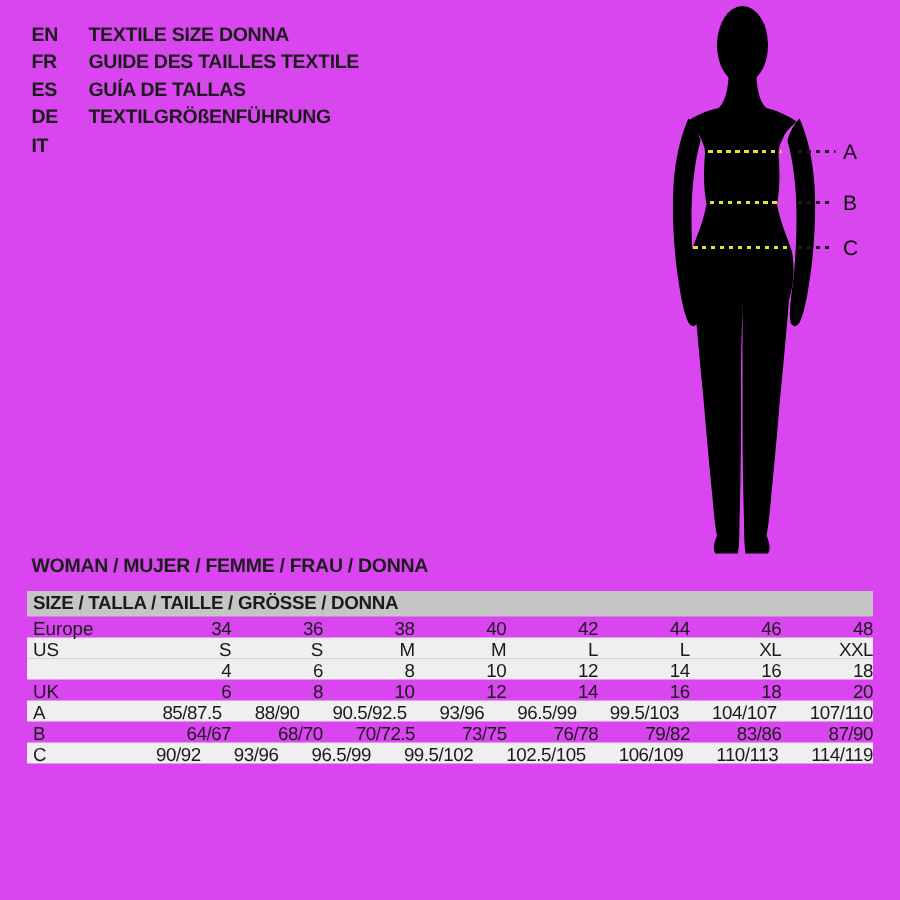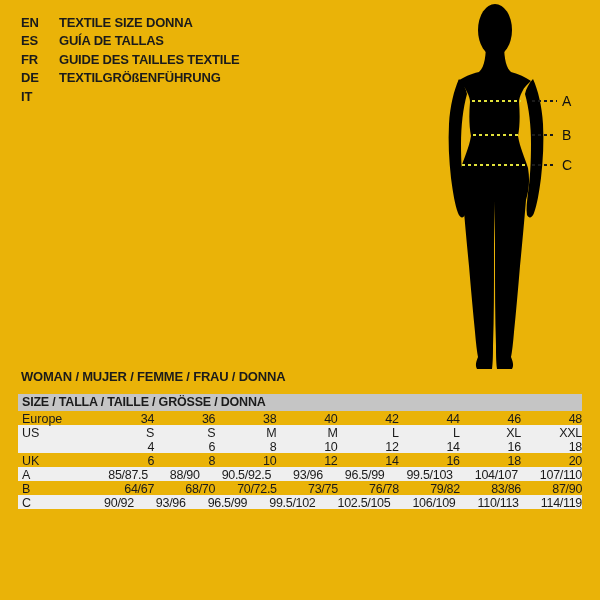--- a/index.html
+++ b/index.html
@@ -1,19 +1,19 @@
 <!DOCTYPE html>
 <html><head>
 <meta charset="utf-8">
 <style>
   html,body{margin:0;padding:0;background:#ffffff;}
   #stage{
     position:relative;
     width:600px;height:600px;
-    background:#eab308;
+    background:#d946ef;
     font-family:"Liberation Sans", sans-serif;
     color:#1b1b1b;
     overflow:hidden;
   }
   
   .lang-block{position:absolute;left:21px;top:14px;}
   .lang-row{display:flex;height:18.4px;line-height:18.4px;}
   .lang-code{width:38px;font-size:13px;font-weight:700;letter-spacing:-0.2px;}
   .lang-label{font-size:13px;font-weight:700;letter-spacing:-0.2px;white-space:nowrap;}
   
@@ -41,26 +41,26 @@
 <body>
 
 <div id="stage">
 
   <div class="lang-block">
     <div class="lang-row">
       <span class="lang-code">EN</span>
       <span class="lang-label">TEXTILE SIZE DONNA</span>
     </div>
     <div class="lang-row">
+      <span class="lang-code">FR</span>
+      <span class="lang-label">GUIDE DES TAILLES TEXTILE</span>
+    </div>
+    <div class="lang-row">
       <span class="lang-code">ES</span>
       <span class="lang-label">GUÍA DE TALLAS</span>
-    </div>
-    <div class="lang-row">
-      <span class="lang-code">FR</span>
-      <span class="lang-label">GUIDE DES TAILLES TEXTILE</span>
     </div>
     <div class="lang-row">
       <span class="lang-code">DE</span>
       <span class="lang-label">TEXTILGRÖßENFÜHRUNG</span>
     </div>
     <div class="lang-row">
       <span class="lang-code">IT</span>
     </div>
   </div>
 

